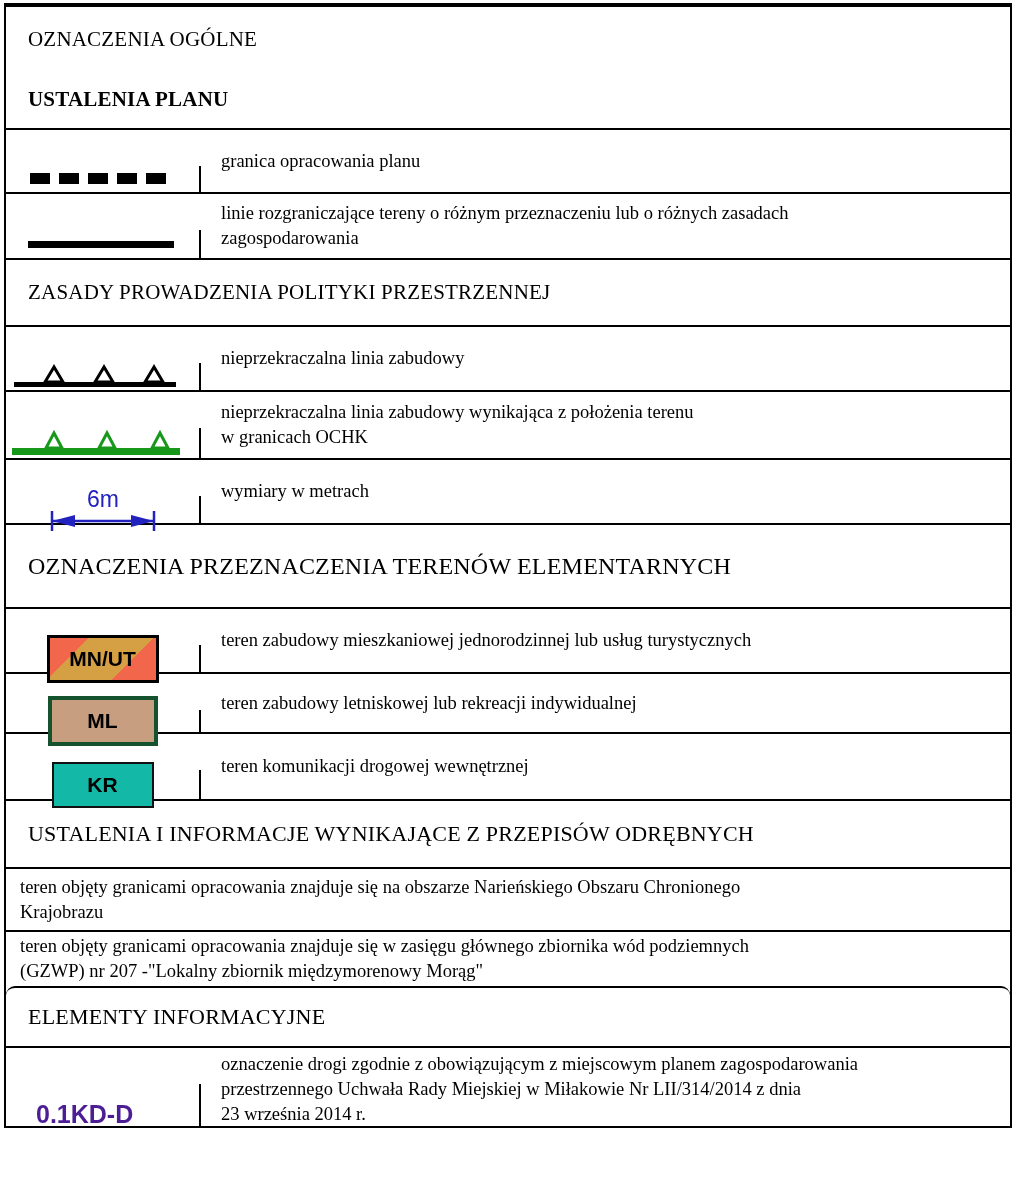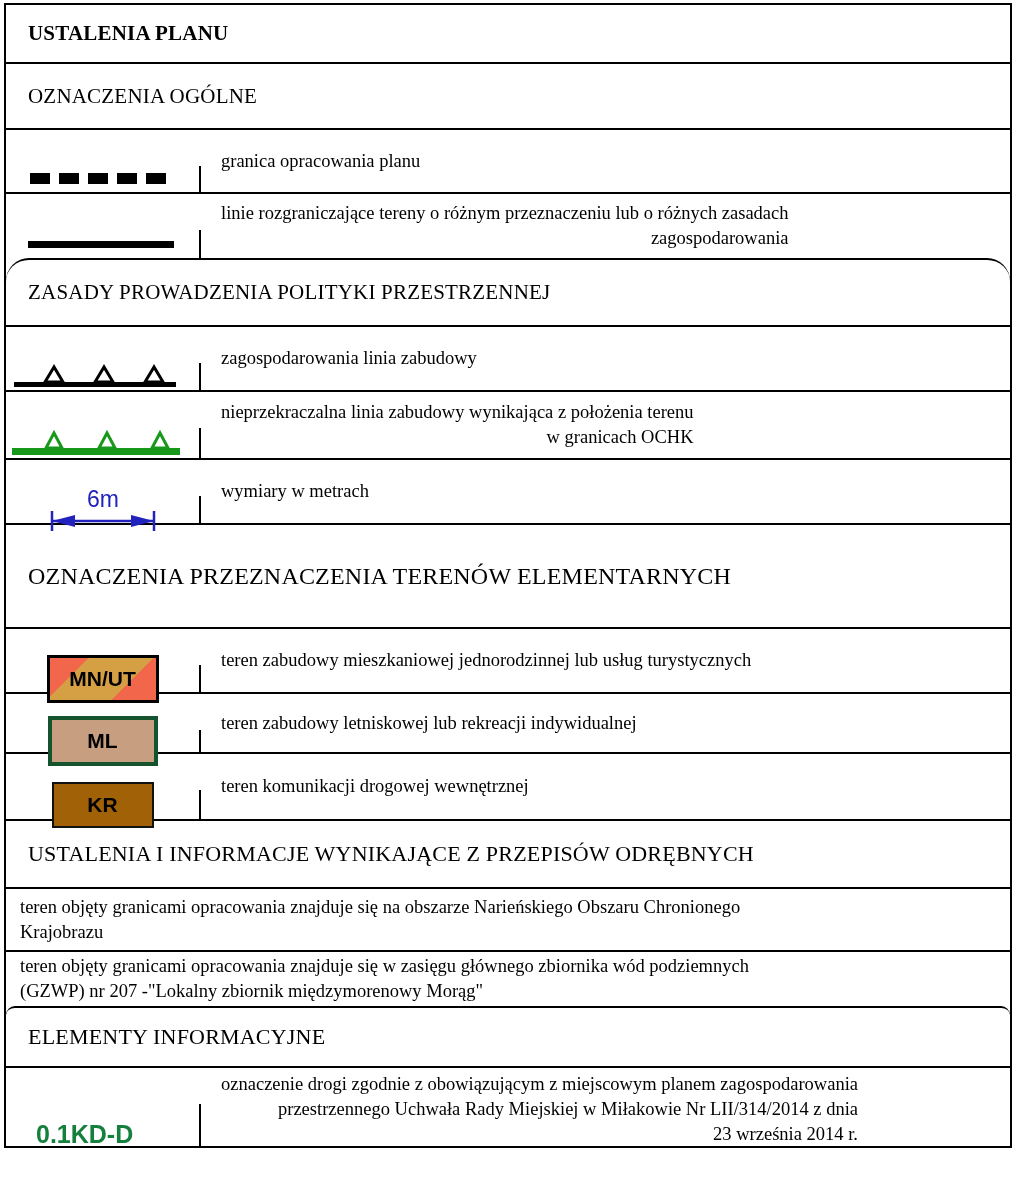--- a/index.html
+++ b/index.html
@@ -9,44 +9,44 @@
   .row{box-sizing:border-box;border-top:2px solid #000;display:flex;align-items:stretch;width:100%;}
   .row.first{border-top:none;}
   .hdr{display:flex;align-items:center;padding-left:22px;font-size:21px;letter-spacing:.2px;}
   .hdr.title{font-weight:bold;font-size:21px;}
   .hdr.big{font-size:24px;}
   .hdr.mid{font-size:22px;}
   .sym-cell{box-sizing:border-box;width:195px;border-right:2px solid #000;flex:0 0 195px;
             display:flex;align-items:center;justify-content:center;margin-top:36px;}
   .sym-cell.leftpad{justify-content:flex-start;padding-left:24px;}
   .lbl-cell{flex:1;display:flex;align-items:center;padding:4px 18px 4px 20px;
-            font-size:18.5px;line-height:1.35;white-space:pre-line;text-align:right;}
+            font-size:18.5px;line-height:1.35;white-space:pre-line;}
   .note{display:flex;align-items:center;padding:4px 18px 4px 14px;font-size:18.5px;
         line-height:1.35;white-space:pre-line;}
   .solid-line{width:146px;height:7px;background:#000;}
   .swatch{display:flex;align-items:center;justify-content:center;
           font-family:"Liberation Sans",sans-serif;font-weight:bold;font-size:21px;color:#000;text-align:right;}
   .sw-mnut{width:106px;height:42px;border:3px solid #000;
            background:linear-gradient(135deg,#F2664B 0 26%,#D59F43 26% 70%,#F2664B 70% 100%);}
   .sw-ml{width:102px;height:42px;border:4px solid #14532d;background:#C79E80;}
   .sw-mlut{width:106px;height:44px;border:3px solid #000;font-size:20px;
            background:linear-gradient(135deg,#F75B2F 0 26%,#C49B7D 26% 70%,#F75B2F 70% 100%);}
-  .sw-kr{width:98px;height:42px;border:2px solid #111;background:#a16207;}
-  .road-code{font-family:"Liberation Sans",sans-serif;font-weight:bold;font-size:25px;color:#15803d;}
+  .sw-kr{width:98px;height:42px;border:2px solid #111;background:#14b8a6;}
+  .road-code{font-family:"Liberation Sans",sans-serif;font-weight:bold;font-size:25px;color:#4c1d95;}
   .code-cell{align-items:flex-start;padding-top:16px;justify-content:flex-start;padding-left:30px;}
 </style>
 </head>
 <body>
 
 <div class="page">
  <div class="legend">
 
+  <div class="row hdr" style="height:66px;">OZNACZENIA OGÓLNE</div>
+
   <div class="row first hdr title" style="height:57px;">USTALENIA PLANU</div>
-
-  <div class="row hdr" style="height:66px;">OZNACZENIA OGÓLNE</div>
 
   <div class="row" style="height:64px;">
     <div class="sym-cell leftpad">
       <svg width="136" height="12">
         <rect x="0" y="0" width="20" height="11" fill="#000"></rect>
         <rect x="29" y="0" width="20" height="11" fill="#000"></rect>
         <rect x="58" y="0" width="20" height="11" fill="#000"></rect>
         <rect x="87" y="0" width="20" height="11" fill="#000"></rect>
         <rect x="116" y="0" width="20" height="11" fill="#000"></rect>
       </svg>
@@ -55,32 +55,32 @@
   </div>
 
   <div class="row" style="height:66px;">
     <div class="sym-cell leftpad" style="padding-left:22px;">
       <div class="solid-line"></div>
     </div>
     <div class="lbl-cell">linie rozgraniczające tereny o różnym przeznaczeniu lub o różnych zasadach
 zagospodarowania</div>
   </div>
 
-  <div class="row hdr" style="height:67px;border-radius:23px;">ZASADY PROWADZENIA POLITYKI PRZESTRZENNEJ</div>
+  <div class="row hdr" style="height:67px;">ZASADY PROWADZENIA POLITYKI PRZESTRZENNEJ</div>
 
   <div class="row" style="height:65px;">
     <div class="sym-cell leftpad" style="padding-left:8px;">
       <svg width="168" height="28">
         <rect x="0" y="19" width="162" height="5" fill="#000"></rect>
         <polygon points="40,4 31,19 49,19" fill="#fff" stroke="#000" stroke-width="3"></polygon>
         <polygon points="90,4 81,19 99,19" fill="#fff" stroke="#000" stroke-width="3"></polygon>
         <polygon points="140,4 131,19 149,19" fill="#fff" stroke="#000" stroke-width="3"></polygon>
       </svg>
     </div>
-    <div class="lbl-cell">zagospodarowania linia zabudowy</div>
+    <div class="lbl-cell">nieprzekraczalna linia zabudowy</div>
   </div>
 
   <div class="row" style="height:68px;">
     <div class="sym-cell leftpad" style="padding-left:6px;">
       <svg width="172" height="30">
         <rect x="0" y="20" width="168" height="7" fill="#18981B"></rect>
         <polygon points="42,5 34,20 50,20" fill="#fff" stroke="#18981B" stroke-width="3"></polygon>
         <polygon points="95,5 87,20 103,20" fill="#fff" stroke="#18981B" stroke-width="3"></polygon>
         <polygon points="148,5 140,20 156,20" fill="#fff" stroke="#18981B" stroke-width="3"></polygon>
       </svg>
@@ -96,21 +96,21 @@
         <line x1="5" y1="24" x2="5" y2="44" stroke="#2222BE" stroke-width="2.5"></line>
         <line x1="107" y1="24" x2="107" y2="44" stroke="#2222BE" stroke-width="2.5"></line>
         <line x1="5" y1="34" x2="107" y2="34" stroke="#2222BE" stroke-width="2.5"></line>
         <polygon points="5,34 28,28 28,40" fill="#2222BE"></polygon>
         <polygon points="107,34 84,28 84,40" fill="#2222BE"></polygon>
       </svg>
     </div>
     <div class="lbl-cell">wymiary w metrach</div>
   </div>
 
-  <div class="row hdr big" style="height:104px;">OZNACZENIA PRZEZNACZENIA TERENÓW ELEMENTARNYCH</div>
+  <div class="row hdr big" style="height:84px;">OZNACZENIA PRZEZNACZENIA TERENÓW ELEMENTARNYCH</div>
 
   <div class="row" style="height:65px;">
     <div class="sym-cell">
       <div class="swatch sw-mnut">
         <span>MN/UT</span>
       </div>
     </div>
     <div class="lbl-cell">teren zabudowy mieszkaniowej jednorodzinnej lub usług turystycznych</div>
   </div>
 

